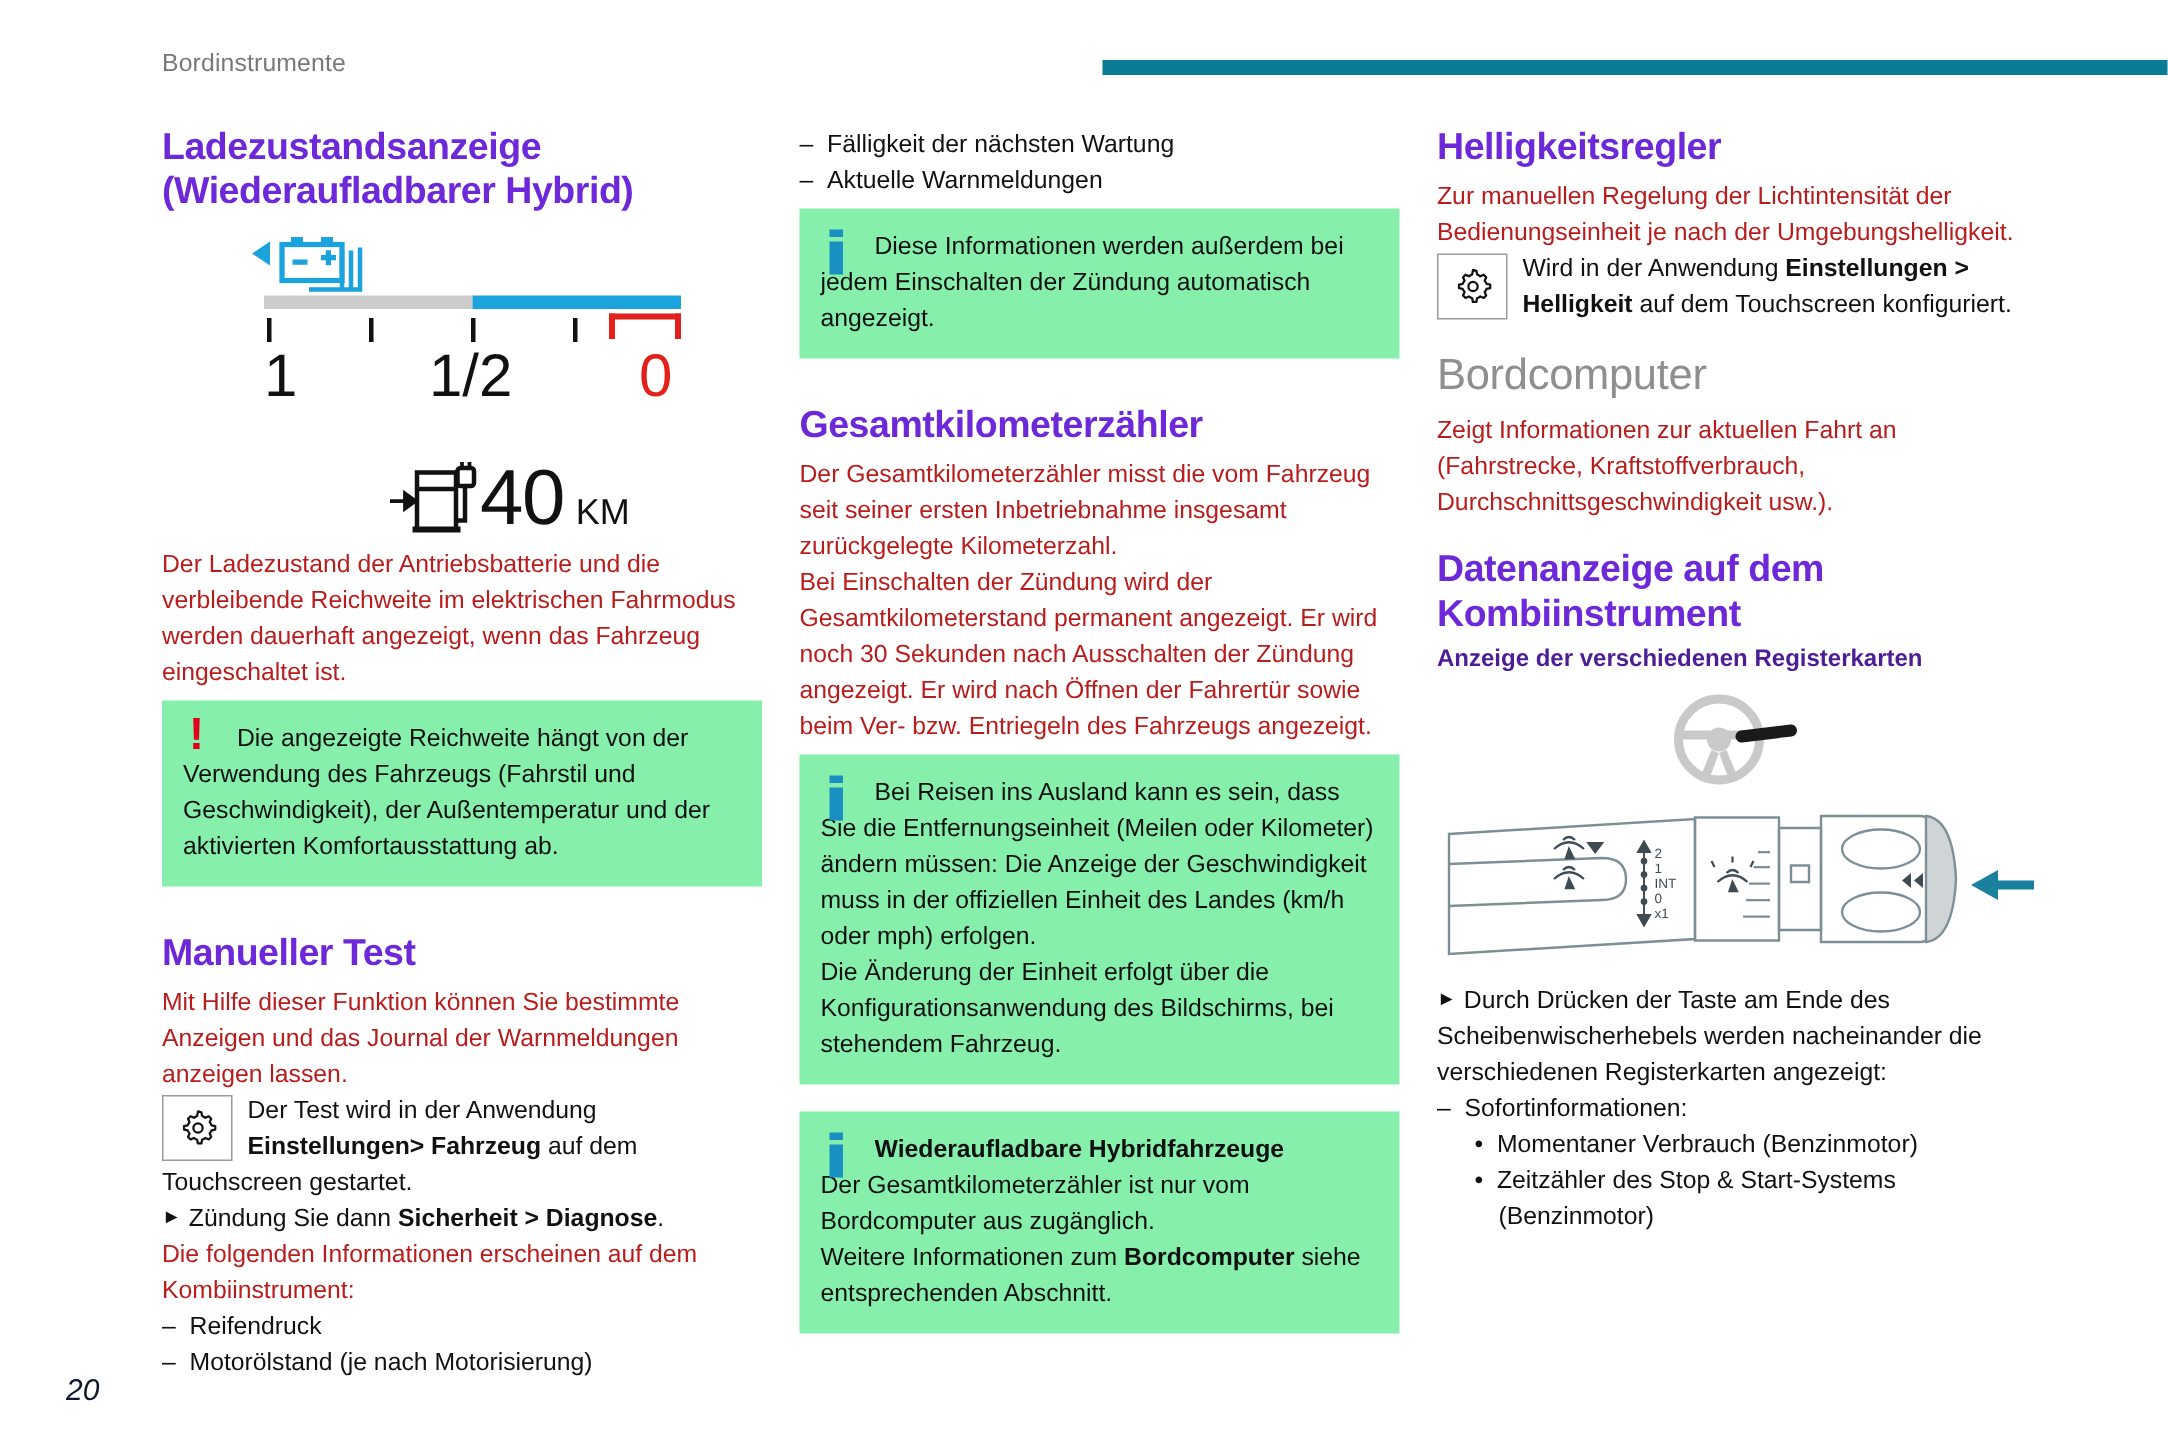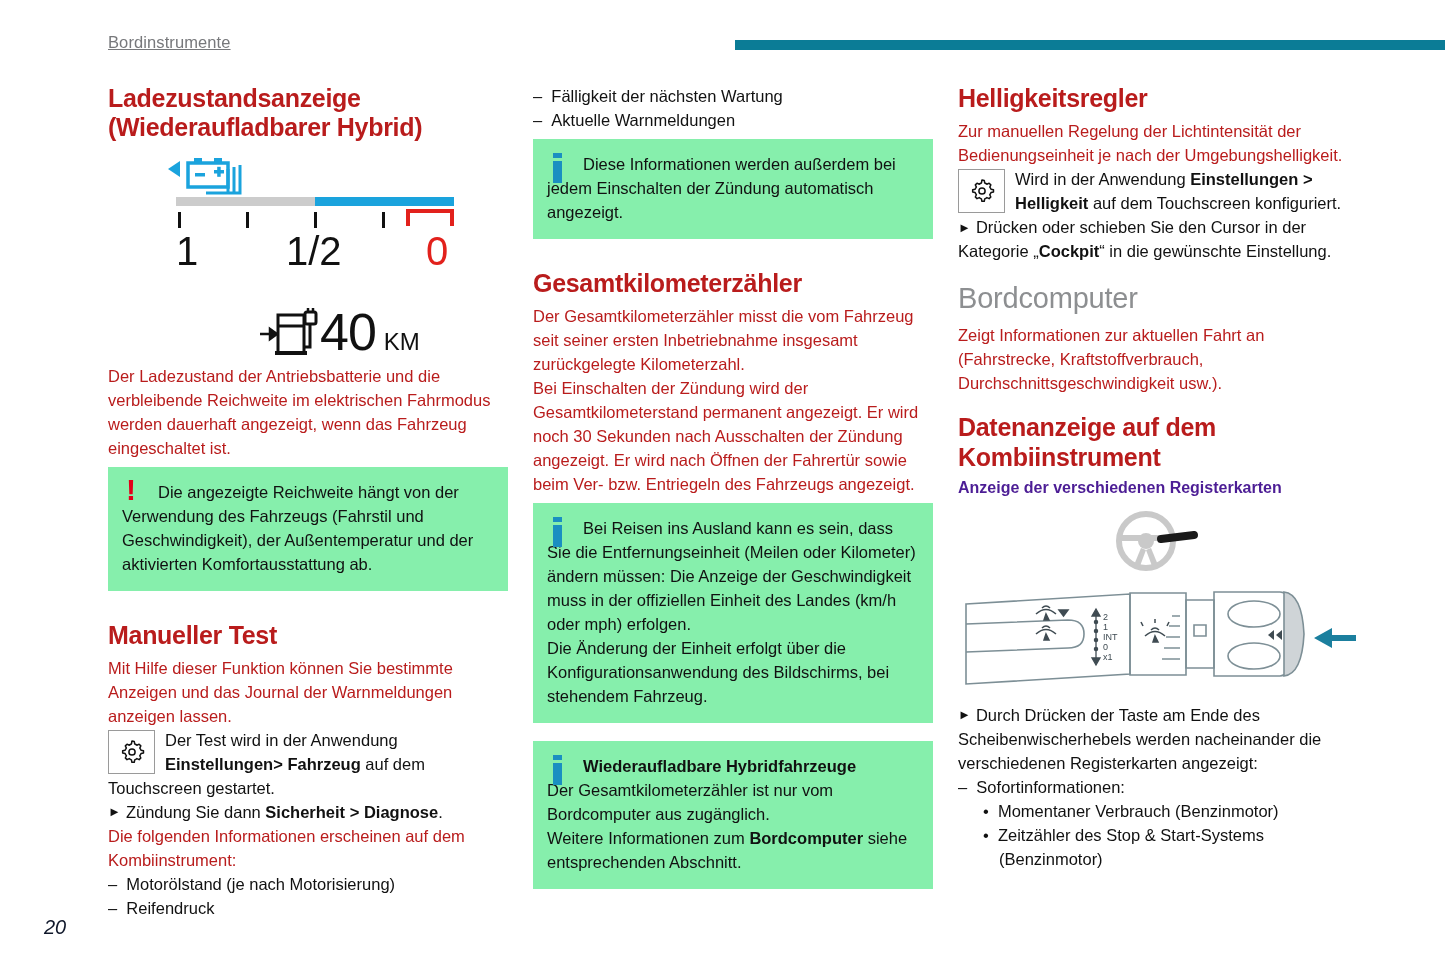--- a/index.html
+++ b/index.html
@@ -31,21 +31,20 @@
     height: 30px;
   }
   .header-title {
     position: absolute;
     left: 108px;
     top: 0px;
     font-size: 16.5px;
     color: #77787b;
     letter-spacing: 0.1px;
     white-space: nowrap;
-    text-decoration: underline;
   }
   .header-rule {
     position: absolute;
     left: 735px;
     top: 7px;
     right: 0;
     height: 10px;
     background: #0b7c96;
   }
 
@@ -67,21 +66,21 @@
     margin: 0 0 8px 0;
     line-height: 1.18;
     letter-spacing: -0.2px;
   }
   h2.sub-title {
     font-size: 25px;
     font-weight: bold;
     margin: 0 0 6px 0;
     line-height: 1.17;
     letter-spacing: -0.3px;
-    color: #b91c1c;
+    color: #6d28d9;
   }
   h3.subsub-title {
     font-size: 16px;
     font-weight: bold;
     margin: 0 0 4px 0;
     line-height: 1.25;
     color: #4c1d95;
   }
 
   p.body, .body {
@@ -365,22 +364,22 @@
       </div>
       <span>Der Test wird in der Anwendung </span><b>Einstellungen&gt; Fahrzeug</b><span> auf dem Touchscreen gestartet.</span>
     </div>
 
     <p class="arrow-item">
       <span class="arrow-glyph">►</span><span>Zündung Sie dann </span><b>Sicherheit &gt; Diagnose</b><span>.</span>
     </p>
 
     <p class="body">Die folgenden Informationen erscheinen auf dem Kombiinstrument:</p>
 
+    <p class="dash-item">–&nbsp;&nbsp;<span>Reifendruck</span></p>
     <p class="dash-item">–&nbsp;&nbsp;<span>Motorölstand (je nach Motorisierung)</span></p>
-    <p class="dash-item">–&nbsp;&nbsp;<span>Reifendruck</span></p>
   </div>
 
   <div class="col col-2">
 
     <p class="dash-item">–&nbsp;&nbsp;<span>Fälligkeit der nächsten Wartung</span></p>
     <p class="dash-item">–&nbsp;&nbsp;<span>Aktuelle Warnmeldungen</span></p>
 
     <div class="gap-sm"></div>
 
     <div class="callout">
@@ -422,23 +421,20 @@
     <div class="icon-para">
       <div class="gear-box">
         <svg width="30" height="30" viewBox="0 0 32 32">
           <path d="M16 4.2 l2.4 0.6 0.5 2.6 a9.5 9.5 0 0 1 2.3 1.35 l2.4-1.1 1.8 1.8 -1.1 2.4 a9.5 9.5 0 0 1 1.35 2.3 l2.6 0.5 0 2.5 -2.6 0.5 a9.5 9.5 0 0 1 -1.35 2.3 l1.1 2.4 -1.8 1.8 -2.4-1.1 a9.5 9.5 0 0 1 -2.3 1.35 l-0.5 2.6 -2.5 0 -0.5-2.6 a9.5 9.5 0 0 1 -2.3-1.35 l-2.4 1.1 -1.8-1.8 1.1-2.4 a9.5 9.5 0 0 1 -1.35-2.3 l-2.6-0.5 0-2.5 2.6-0.5 a9.5 9.5 0 0 1 1.35-2.3 l-1.1-2.4 1.8-1.8 2.4 1.1 a9.5 9.5 0 0 1 2.3-1.35 l0.5-2.6 z" fill="none" stroke="#111" stroke-width="1.6" stroke-linejoin="round"></path>
           <circle cx="16" cy="16" r="3.3" fill="none" stroke="#111" stroke-width="1.6"></circle>
         </svg>
       </div>
       <span>Wird in der Anwendung </span><b>Einstellungen &gt; Helligkeit</b><span> auf dem Touchscreen konfiguriert.</span>
     </div>
 
-    <p class="arrow-item">
-      <span class="arrow-glyph">►</span><span>Drücken oder schieben Sie den Cursor in der Kategorie „</span><b>Cockpit</b><span>“ in die gewünschte Einstellung.</span>
-    </p>
 
     <div class="gap-md"></div>
 
     <h1 class="sec-title">Bordcomputer</h1>
     <p class="body">Zeigt Informationen zur aktuellen Fahrt an (Fahrstrecke, Kraftstoffverbrauch, Durchschnittsgeschwindigkeit usw.).</p>
 
     <div class="gap-md"></div>
 
     <h2 class="sub-title">
       <span>Datenanzeige auf dem</span><br>

